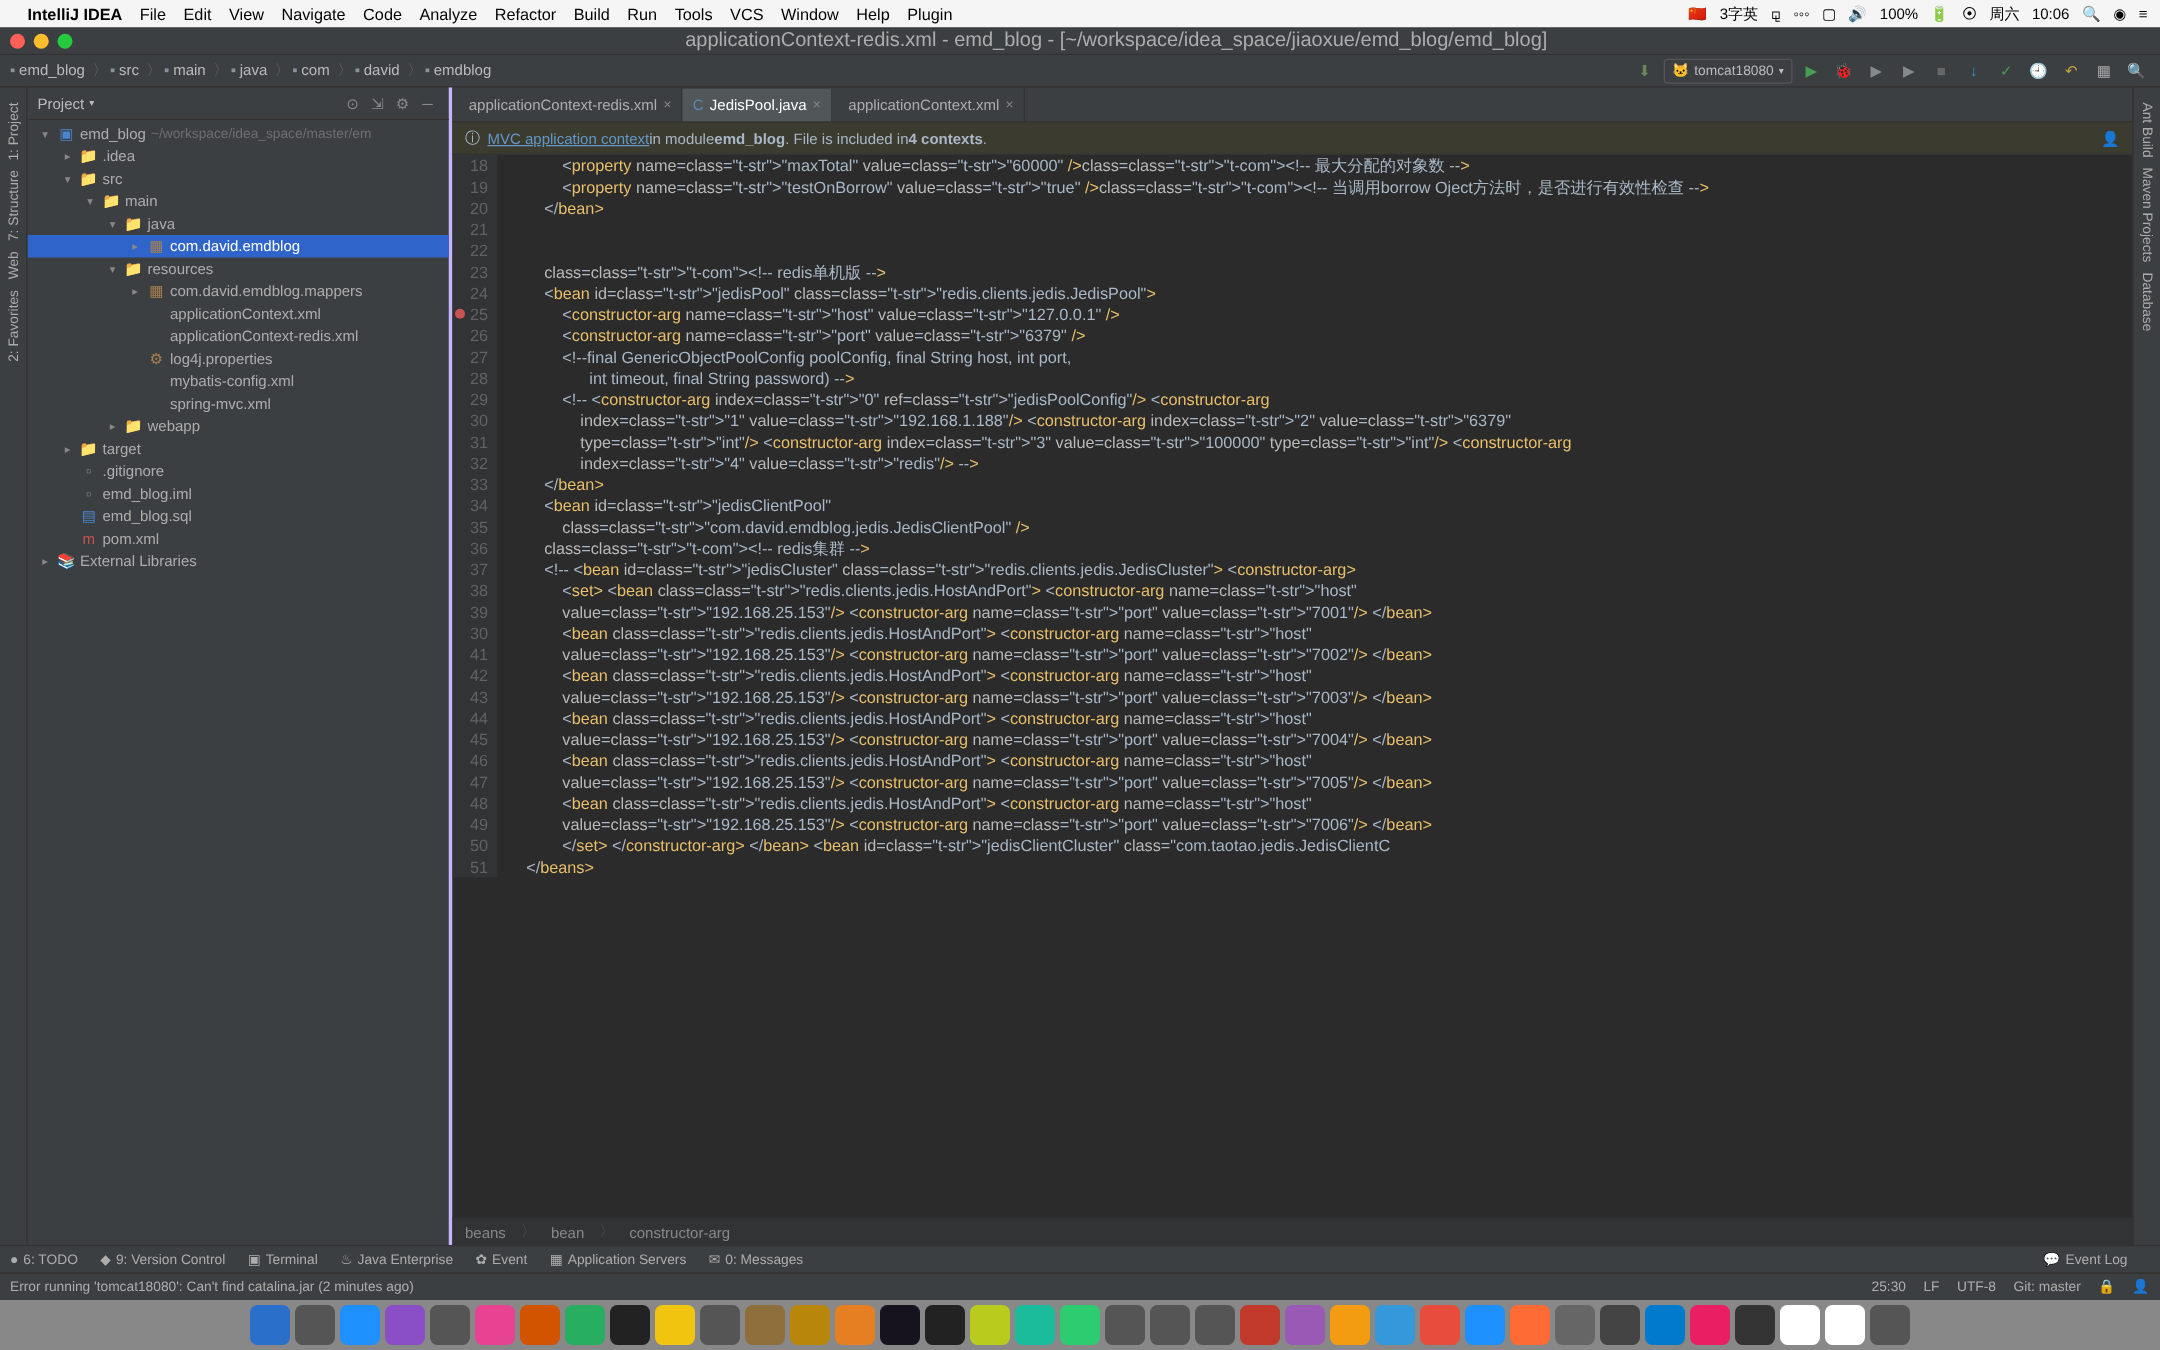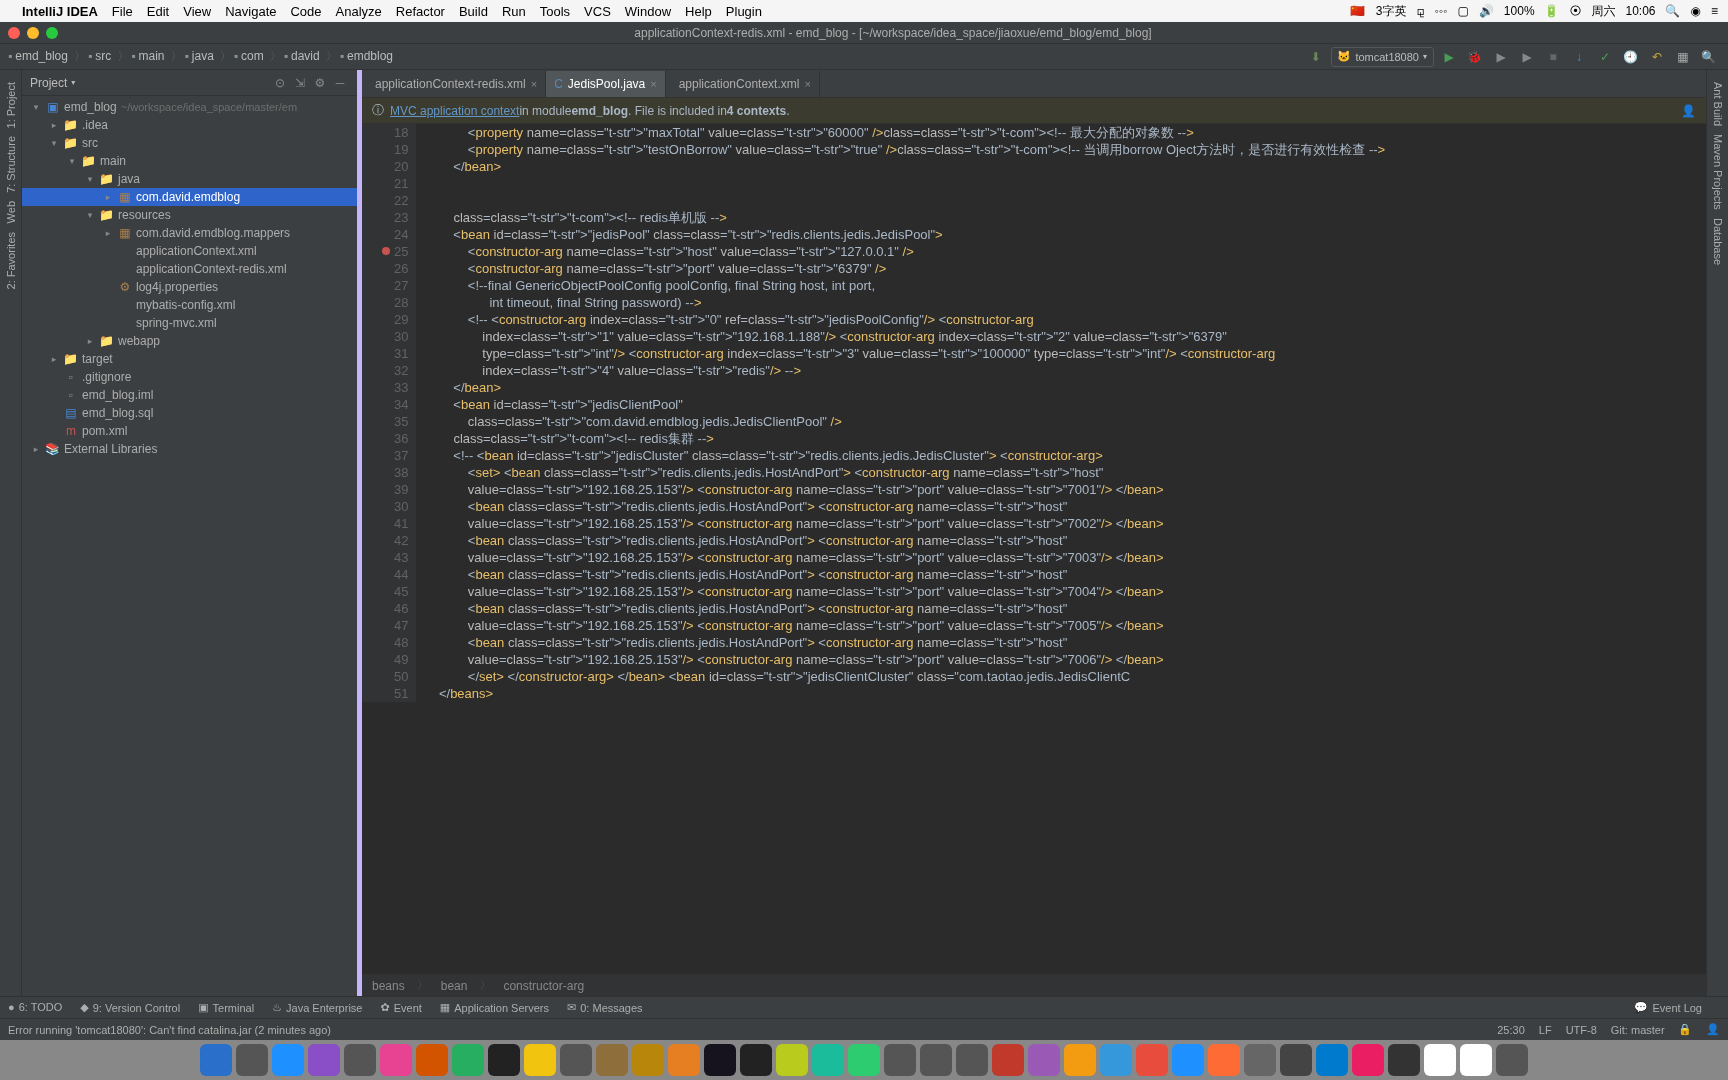--- a/index.html
+++ b/index.html
@@ -11,21 +11,21 @@
 .macos-menubar .app-name { font-weight: 600; margin-right: 14px; }
 .macos-menubar .menu-item { margin-right: 14px; cursor: default; }
 .macos-menubar .right { margin-left: auto; display: flex; align-items: center; gap: 10px; font-size: 12px; }
 .macos-menubar .right span { display: inline-flex; align-items: center; }
 
 
 .title-bar { height: 22px; background: #3c3f41; display: flex; align-items: center; padding-left: 8px; border-bottom: 1px solid #323232; }
 .traffic { display: flex; gap: 7px; }
 .traffic .dot { width: 12px; height: 12px; border-radius: 50%; }
 .dot.red { background: #ff5f56; } .dot.yel { background: #ffbd2e; } .dot.grn { background: #27c93f; }
-.title-bar .title { flex: 1; text-align: center; color: #adadad; font-size: 12px; }
+.title-bar .title { flex: 1; text-align: center; color: #adadad; font-size: 16px; }
 
 
 .nav-bar { height: 26px; background: #3c3f41; display: flex; align-items: center; padding: 0 8px; border-bottom: 1px solid #323232; font-size: 12px; }
 .nav-bar .crumb { color: #bbb; margin-right: 4px; display: inline-flex; align-items: center; }
 .nav-bar .sep { color: #666; margin: 0 2px; }
 .nav-bar .right-tools { margin-left: auto; display: flex; align-items: center; gap: 4px; }
 .nav-bar .btn { width: 22px; height: 22px; display: inline-flex; align-items: center; justify-content: center; color: #a9a9a9; }
 .run-config { color: #bbb; padding: 0 6px; border: 1px solid #555; border-radius: 3px; height: 20px; display: inline-flex; align-items: center; font-size: 11px; }
 
 
@@ -33,21 +33,21 @@
 
 
 .tool-stripe-left { width: 22px; background: #3c3f41; border-right: 1px solid #323232; display: flex; flex-direction: column; align-items: center; padding-top: 4px; }
 .tool-stripe-left .vert { writing-mode: vertical-rl; transform: rotate(180deg); color: #adadad; font-size: 11px; margin: 8px 0; }
 
 
 .tool-stripe-right { width: 22px; background: #3c3f41; border-left: 1px solid #323232; display: flex; flex-direction: column; align-items: center; padding-top: 4px; }
 .tool-stripe-right .vert { writing-mode: vertical-rl; color: #adadad; font-size: 11px; margin: 8px 0; }
 
 
-.project-panel { width: 340px; background: #3c3f41; border-right: 5px solid #c4b5fd; display: flex; flex-direction: column; }
+.project-panel { width: 340px; background: #3c3f41; border-right: 3px solid #c4b5fd; display: flex; flex-direction: column; }
 .project-header { height: 26px; display: flex; align-items: center; padding: 0 8px; color: #bbb; font-size: 12px; border-bottom: 1px solid #323232; }
 .project-header .spacer { flex: 1; }
 .project-header .hicon { width: 18px; height: 18px; display: inline-flex; align-items: center; justify-content: center; color: #888; margin-left: 2px; }
 .tree { flex: 1; overflow: auto; padding: 2px 0; }
 .tree-row { display: flex; align-items: center; height: 18px; font-size: 12px; color: #adadad; white-space: nowrap; }
 .tree-row.selected { background: #2f65ca; color: #fff; }
 .tree-row .arrow { width: 12px; text-align: center; color: #888; font-size: 9px; }
 .tree-row .ficon { width: 16px; margin: 0 3px; display: inline-flex; justify-content: center; }
 .tree-row .hint { color: #6e6e6e; margin-left: 4px; font-size: 11px; }
 
@@ -57,21 +57,21 @@
 .editor-tab { height: 26px; padding: 0 8px; display: flex; align-items: center; color: #adadad; font-size: 12px; border-right: 1px solid #323232; gap: 5px; }
 .editor-tab.active { background: #515658; color: #fff; }
 .editor-tab .close { color: #888; font-size: 11px; }
 .info-bar { background: #3b3b2f; color: #a9b7c6; padding: 4px 10px; font-size: 12px; border-bottom: 1px solid #323232; display: flex; align-items: center; }
 .info-bar a { color: #6397c8; text-decoration: underline; }
 .info-bar .spacer { flex: 1; }
 
 .code-scroll { flex: 1; overflow: auto; position: relative; }
 .code { font-family: Menlo, Consolas, monospace; font-size: 13px; line-height: 17px; display: flex; }
 .gutter { background: #313335; color: #606366; text-align: right; padding: 0 8px 0 14px; user-select: none; }
-.gutter .ln { height: 17px; position: relative; margin-left: 18px; }
+.gutter .ln { height: 17px; position: relative; }
 .gutter .bp { position: absolute; left: -12px; top: 4px; width: 8px; height: 8px; background: #c75450; border-radius: 50%; }
 .src { padding-left: 8px; white-space: pre; }
 .src .line { height: 17px; }
 
 
 .t-tag { color: #e8bf6a; }
 .t-attr { color: #bababa; }
 
 
 .editor-crumb { height: 22px; background: #313335; border-top: 1px solid #323232; display: flex; align-items: center; padding: 0 10px; color: #888; font-size: 12px; gap: 12px; }

